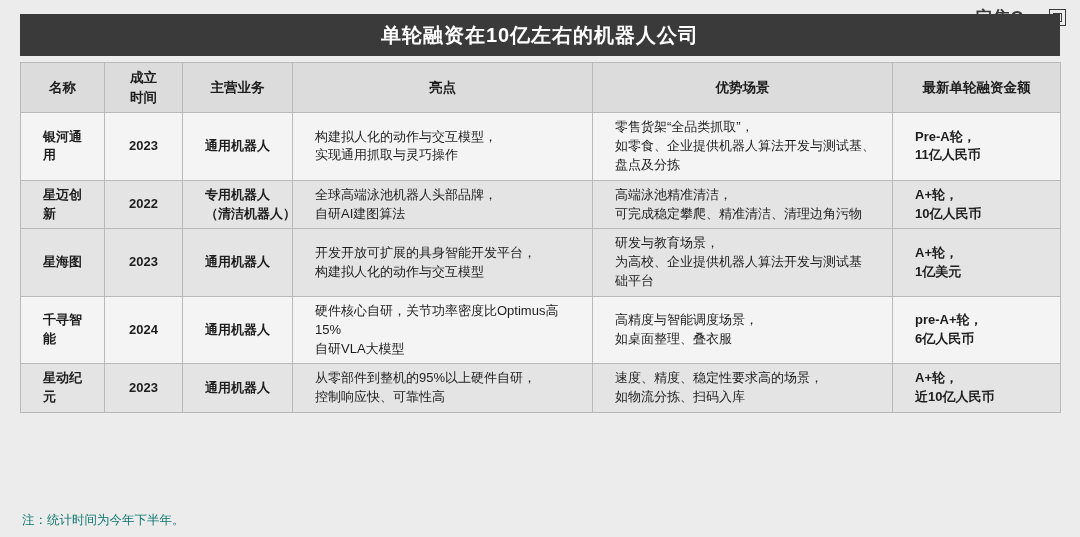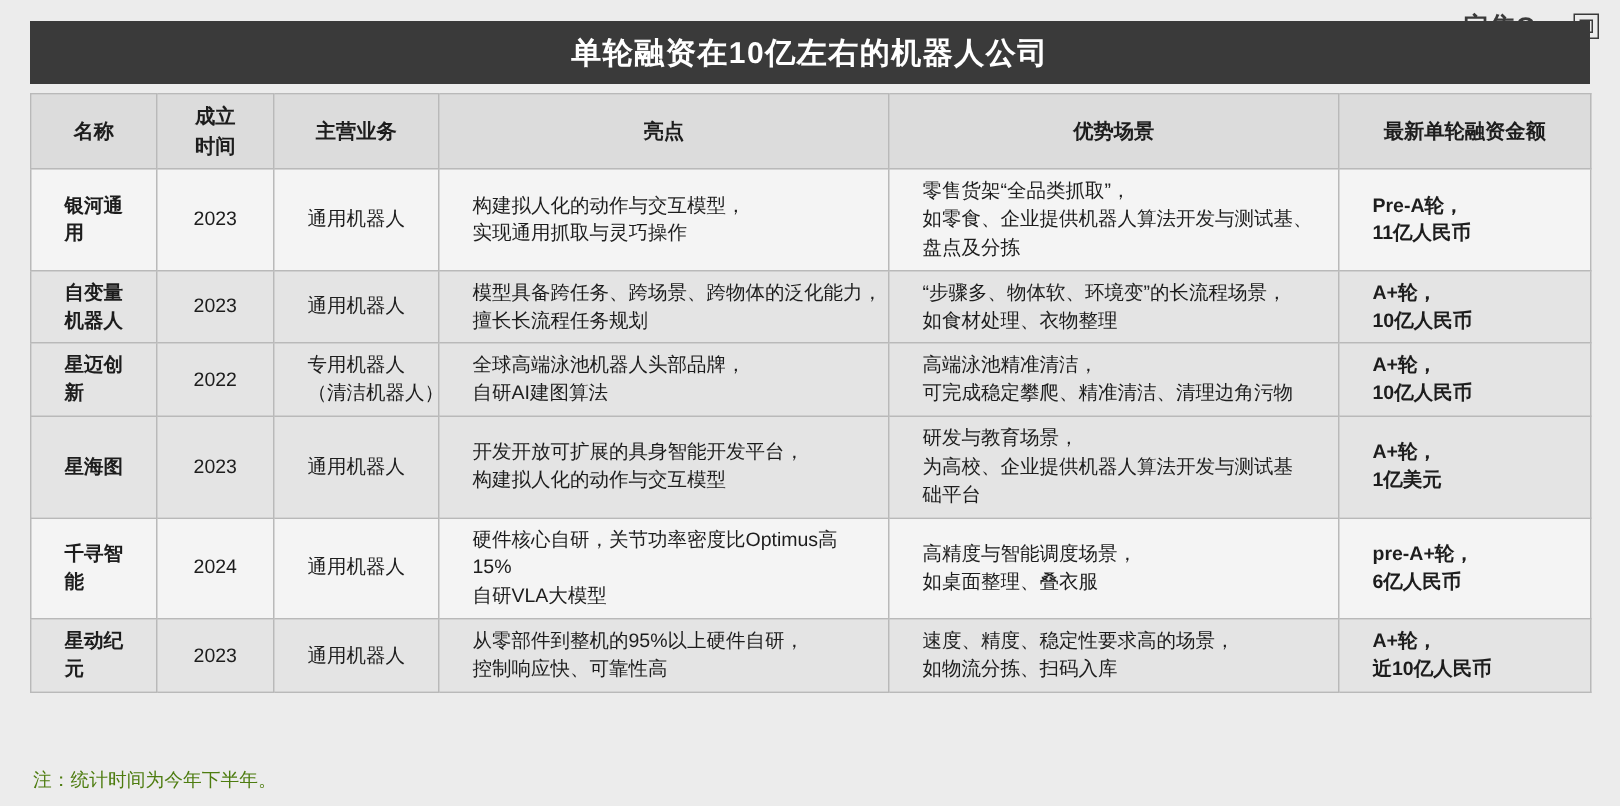--- a/index.html
+++ b/index.html
@@ -82,21 +82,21 @@
   }
   table.main th {
     background: #dcdcdc;
     font-weight: bold;
     text-align: center;
     height: 26px;
     font-size: 13.5px;
   }
   td.c {
     text-align: center;
-    font-weight: normal;
+    font-weight: bold;
     font-size: 13.5px;
   }
   td.name {
     text-align: left;
     font-weight: bold;
     font-size: 14px;
   }
   td.l {
     text-align: left;
   }
@@ -109,21 +109,21 @@
   td.amount {
     font-weight: bold;
     font-size: 13.5px;
   }
   .cell-line { display: block; white-space: nowrap; }
   .note {
     position: absolute;
     left: 22px;
     bottom: 8px;
     font-size: 12.5px;
-    color: #4d7c0f;
+    color: #0f766e;
   }
   col.c1 { width: 84px; }
   col.c2 { width: 78px; }
   col.c3 { width: 110px; }
   col.c4 { width: 300px; }
   col.c5 { width: 300px; }
   col.c6 { width: 168px; }
 </style>
 </head>
 <body>
@@ -170,37 +170,20 @@
           <span class="cell-line">零售货架“全品类抓取”，</span>
           <span class="cell-line">如零食、企业提供机器人算法开发与测试基、</span>
           <span class="cell-line">盘点及分拣</span>
         </td>
         <td class="amount">
           <span class="cell-line">Pre-A轮，</span>
           <span class="cell-line">11亿人民币</span>
         </td>
       </tr>
 
-      <tr class="alt">
-        <td class="name">自变量机器人</td>
-        <td class="c">2023</td>
-        <td class="c">通用机器人</td>
-        <td class="l">
-          <span class="cell-line">模型具备跨任务、跨场景、跨物体的泛化能力，</span>
-          <span class="cell-line">擅长长流程任务规划</span>
-        </td>
-        <td class="l">
-          <span class="cell-line">“步骤多、物体软、环境变”的长流程场景，</span>
-          <span class="cell-line">如食材处理、衣物整理</span>
-        </td>
-        <td class="amount">
-          <span class="cell-line">A+轮，</span>
-          <span class="cell-line">10亿人民币</span>
-        </td>
-      </tr>
 
 
       <tr class="alt">
         <td class="name">星迈创新</td>
         <td class="c">2022</td>
         <td class="c">
           <span class="cell-line">专用机器人</span>
           <span class="cell-line">（清洁机器人）</span>
         </td>
         <td class="l">

